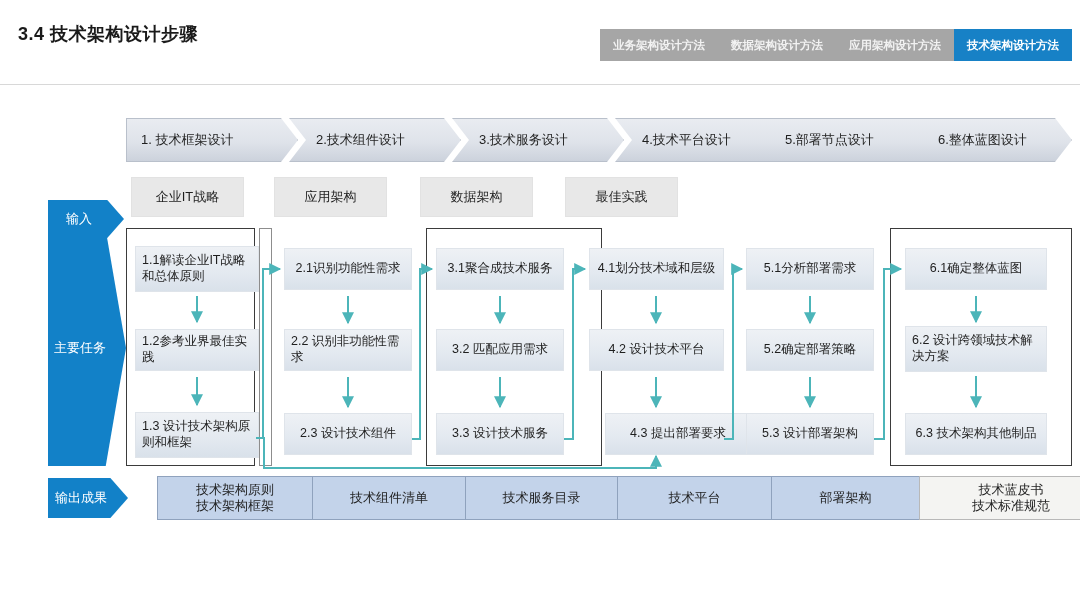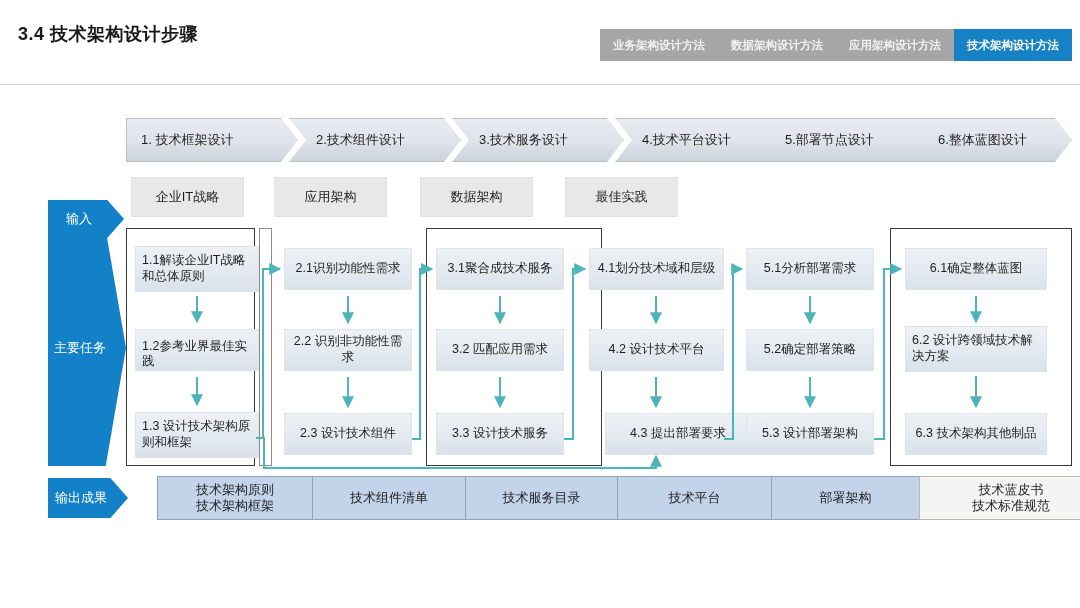--- a/index.html
+++ b/index.html
@@ -74,21 +74,21 @@
   }
   .thin-frame { position: absolute; border: 1px solid #8d8d8d; background: transparent; }
   .taskbox {
     position: absolute; height: 42px;
     background: linear-gradient(180deg,#eef1f5 0%, #e3e9f0 60%, #d9e1ea 100%);
     border: 1px solid #dfe4ea;
     display: flex; align-items: center;
     font-size: 12.5px; color: #1f1f1f; line-height: 1.25;
     padding: 0 6px;
   }
-  .taskbox.center { justify-content: center; text-align: center; }
+  .taskbox.center { justify-content: center; text-align: left; }
   .taskbox.tall { height: 46px; }
 
   
   .outrow { position: absolute; left: 126px; top: 476px; height: 44px; display: flex; padding-left: 31px; }
   .outcell {
     border: 1px solid #8fa2bd; border-right: none;
     background: #c3d3ea; color: #1f1f1f;
     display: flex; align-items: center; justify-content: center;
     text-align: center; font-size: 13px; line-height: 1.25;
   }
@@ -158,21 +158,21 @@
   <div class="task-area">
 
     <div class="group-frame" style="left:0px;  top:0px; width:129px; height:238px;"></div>
     <div class="thin-frame" style="left:133px;top:0px; width:13px;  height:238px;"></div>
     <div class="group-frame" style="left:300px;top:0px; width:176px; height:238px;"></div>
     <div class="group-frame" style="left:764px;top:0px; width:182px; height:238px;"></div>
 
     <div class="taskbox tall" style="left:9px;top:18px;width:124px;">
         <span>1.1解读企业IT战略和总体原则</span>
       </div>
-    <div class="taskbox" style="left:9px;top:101px;width:124px;align-items:flex-end;">
+    <div class="taskbox" style="left:9px;top:101px;width:124px;">
         <span>1.2参考业界最佳实践</span>
       </div>
     <div class="taskbox tall" style="left:9px;top:184px;width:124px;">
         <span>1.3 设计技术架构原则和框架</span>
       </div>
 
     <div class="taskbox center" style="left:158px;top:20px;width:128px;">
         <span>2.1识别功能性需求</span>
       </div>
     <div class="taskbox center" style="left:158px;top:101px;width:128px;">

